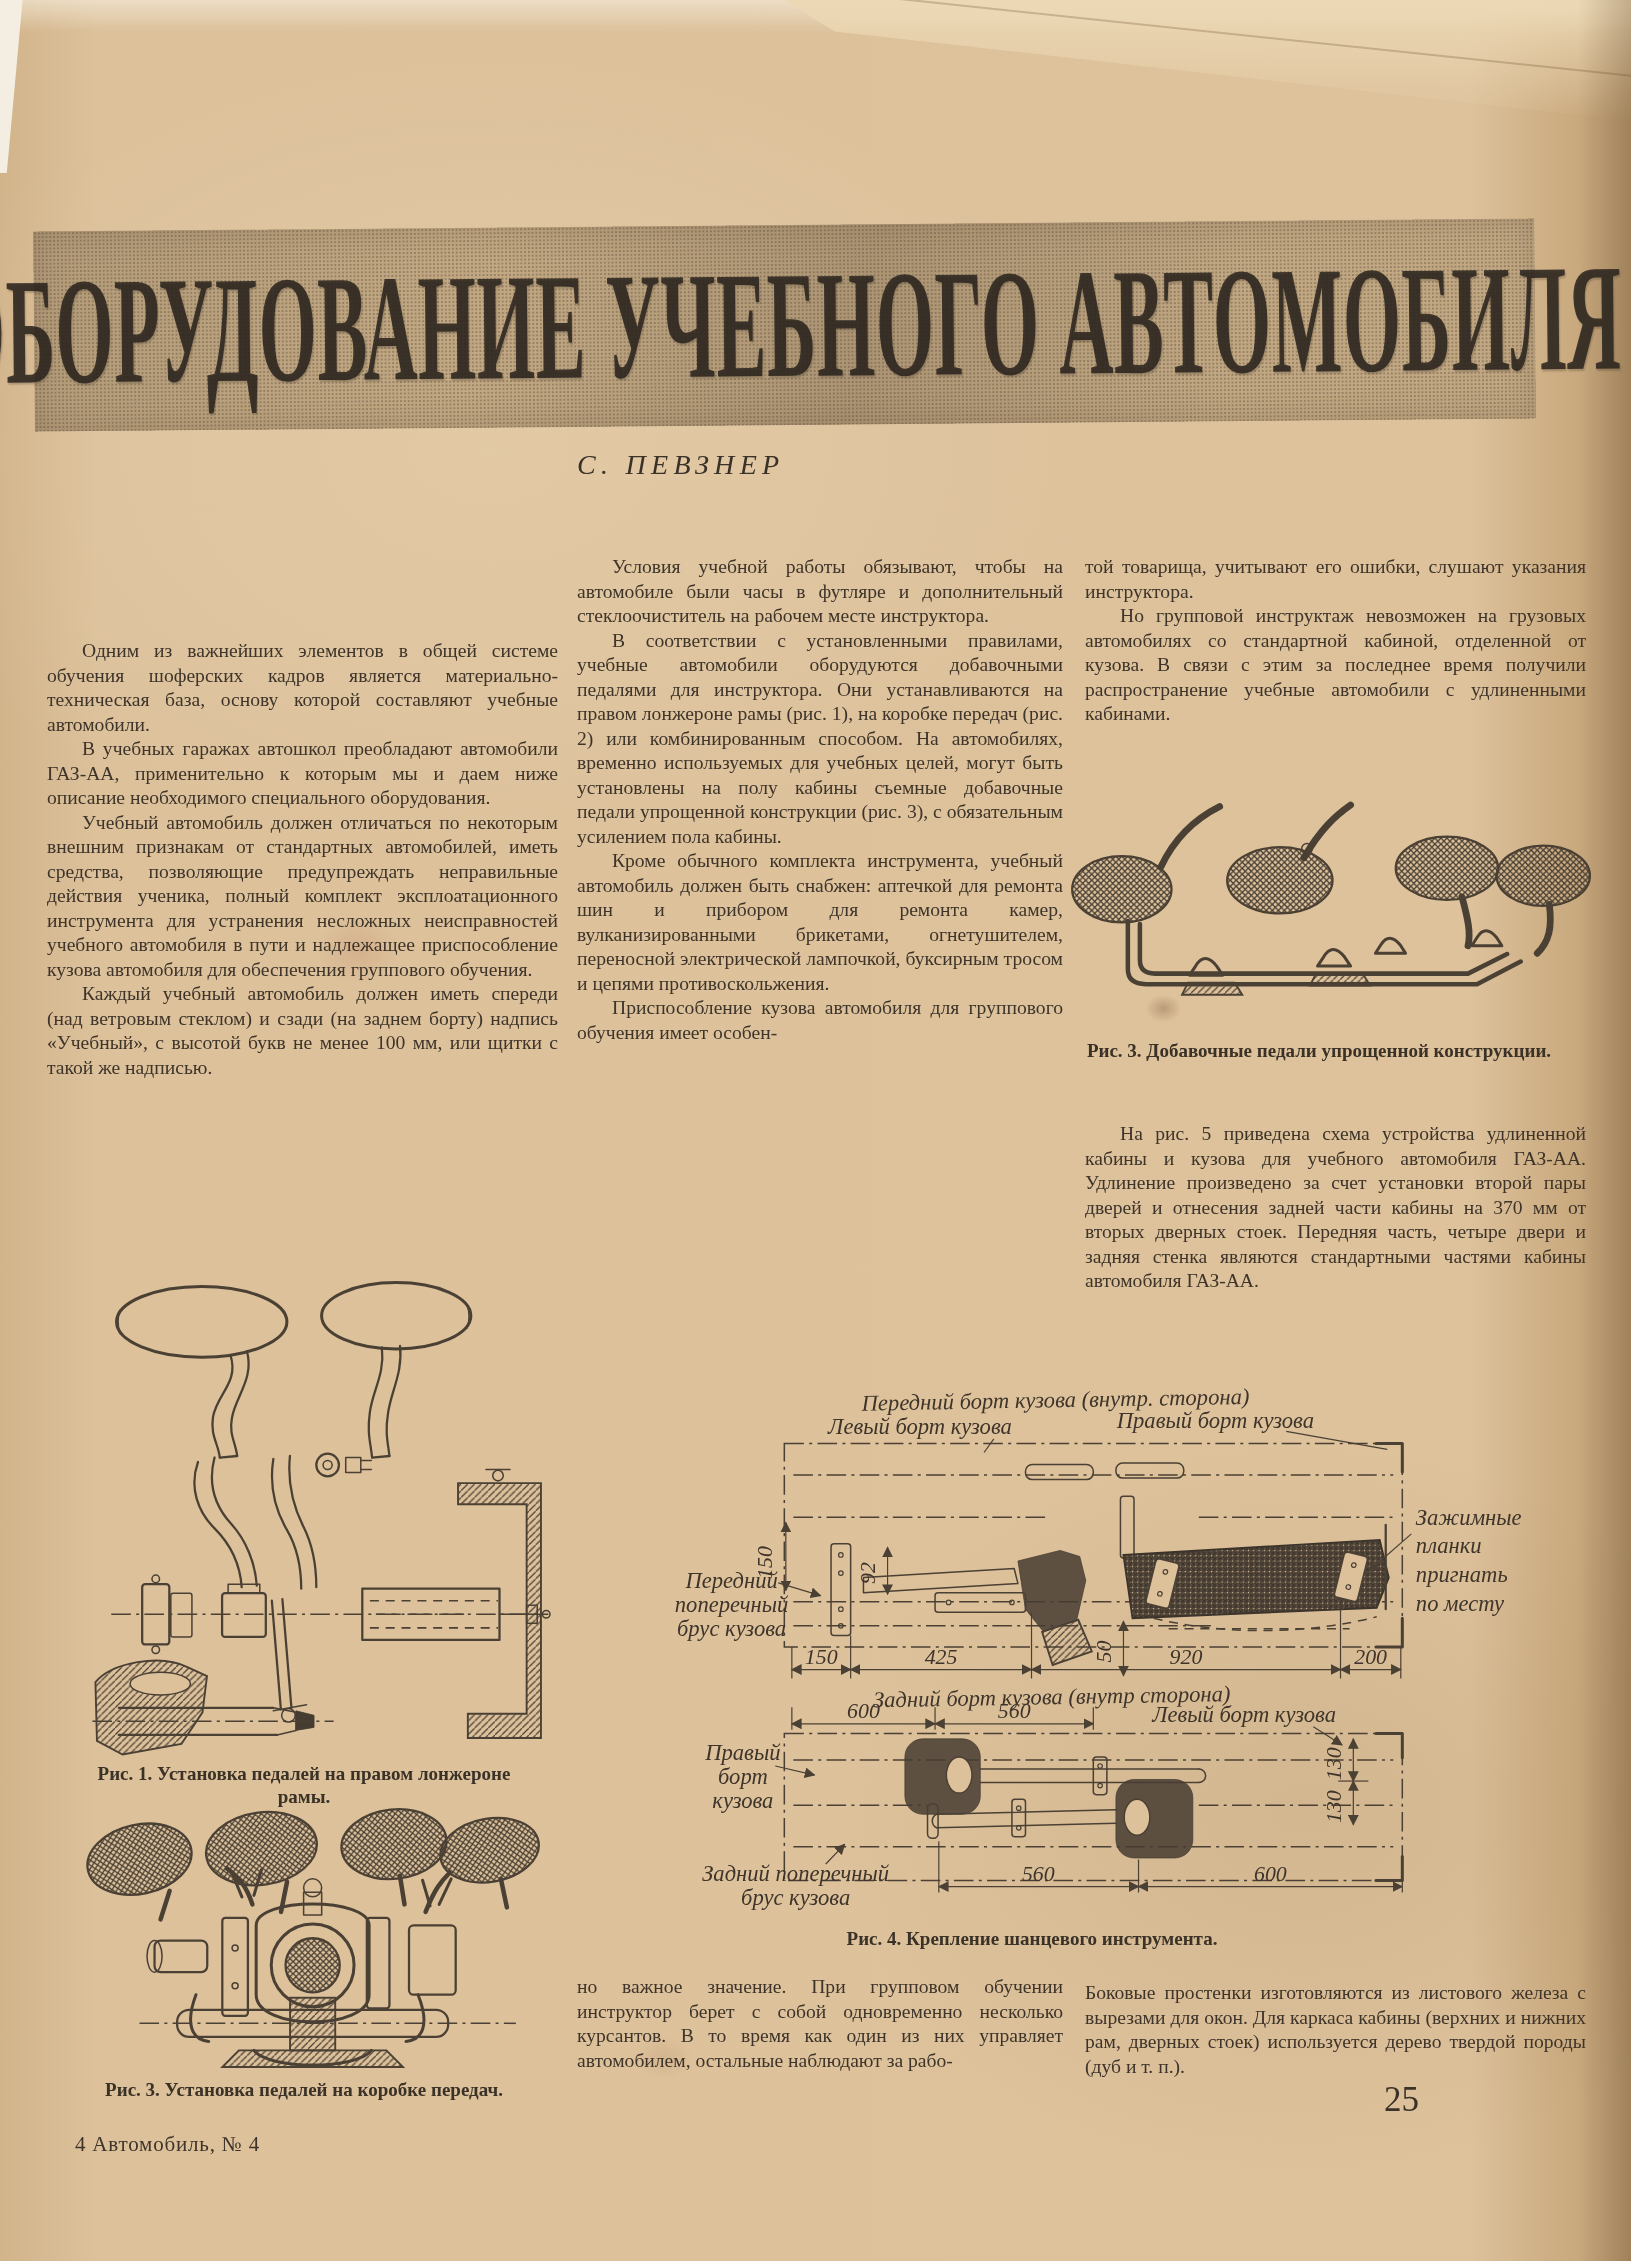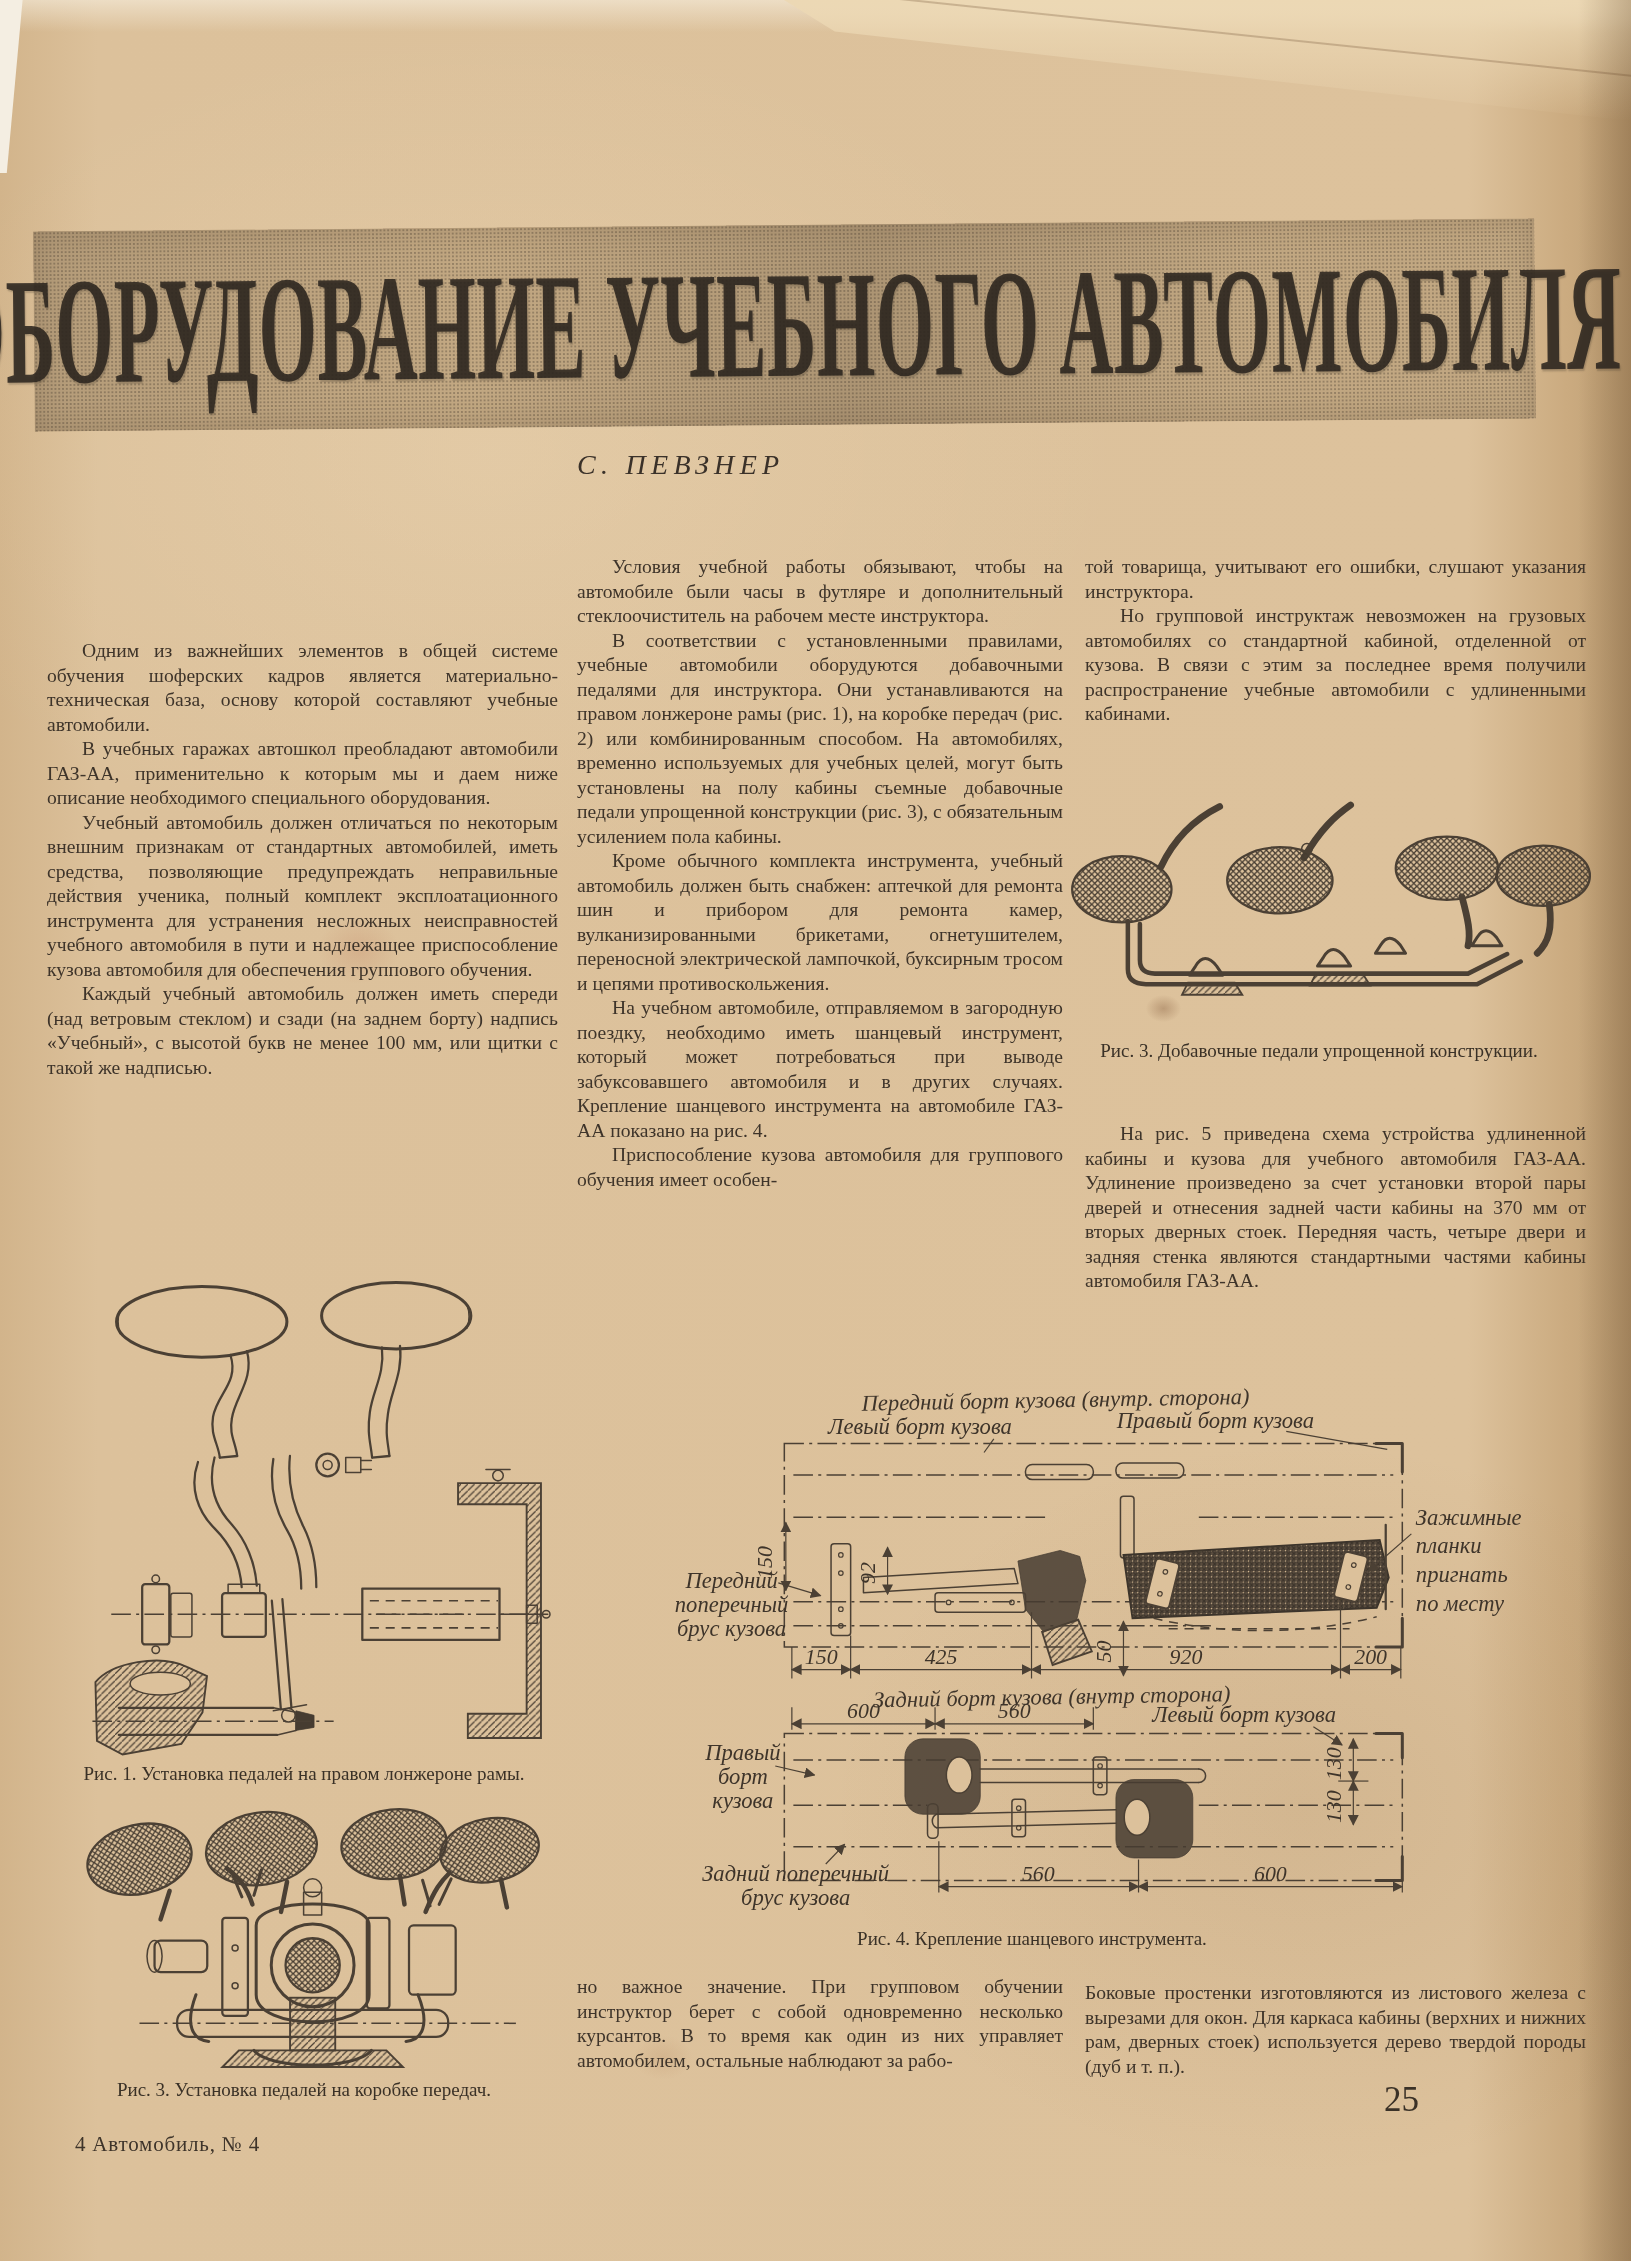--- a/index.html
+++ b/index.html
@@ -40,21 +40,21 @@
     white-space:nowrap; font-weight:700; font-size:107px; color:rgba(44,38,31,.88);
     transform:scale(0.70,1.42); letter-spacing:0.8px;
     text-shadow:1.5px 1.5px 1.5px rgba(60,50,40,.25);
   }
   .author{left:577px;top:449px;width:486px;text-align:left;font-style:italic;font-size:28px;letter-spacing:5.3px;color:#3a3129;}
 
   
   .txtcol{font-size:19.6px;line-height:24.5px;color:#3e342a;text-align:justify;}
   .txtcol p{margin:0;text-indent:35px;}
   .txtcol p.noind{text-indent:0;}
-  .cap{font-weight:400;font-size:19px;line-height:23.4px;color:#3a3127;text-align:center;}
+  .cap{font-weight:700;font-size:19px;line-height:23.4px;color:#3a3127;text-align:center;}
   .footerline{font-size:21px;color:#3e342a;letter-spacing:0.8px;}
   .pagenum{font-size:35px;color:#3a3127;}
 
   
   svg{overflow:visible;}
   .ln{fill:none;stroke:#4b4034;stroke-width:3;stroke-linecap:round;stroke-linejoin:round;}
   .ln2{stroke-width:2;} .ln4{stroke-width:4;} .ln6{stroke-width:6;} .ln9{stroke-width:9;}
   .dashdot{fill:none;stroke:#4b4034;stroke-width:2;stroke-dasharray:26 7 4 7;}
   .dash{fill:none;stroke:#4b4034;stroke-width:2;stroke-dasharray:12 9;}
   .thin{fill:none;stroke:#4b4034;stroke-width:1.6;}
@@ -187,21 +187,20 @@
     <rect class="fillh" x="300" y="256" width="60" height="70"></rect>
     <path class="fillh" d="M232,326 h196 l22,22 h-240 Z"></path>
     <path class="ln ln4" d="M252,326 C272,352 388,352 408,326"></path>
   </svg>
   <div class="abs cap" style="left:72px;top:2078px;width:464px;">Рис. 3. Установка педалей на коробке передач.</div>
 
   <div class="abs txtcol" style="left:577px;top:555px;width:486px;">
     <p>Условия учебной работы обязывают, чтобы на автомобиле были часы в футляре и дополнительный стеклоочиститель на рабочем месте инструктора.</p>
     <p>В соответствии с установленными правилами, учебные автомобили оборудуются добавочными педалями для инструктора. Они устанавливаются на правом лонжероне рамы (рис. 1), на коробке передач (рис. 2) или комбинированным способом. На автомобилях, временно используемых для учебных целей, могут быть установлены на полу кабины съемные добавочные педали упрощенной конструкции (рис. 3), с обязательным усилением пола кабины.</p>
     <p>Кроме обычного комплекта инструмента, учебный автомобиль должен быть снабжен: аптечкой для ремонта шин и прибором для ремонта камер, вулканизированными брикетами, огнетушителем, переносной электрической лампочкой, буксирным тросом и цепями противоскольжения.</p>
-    <p>На учебном автомобиле, отправляемом в загородную поездку, необходимо иметь шанцевый инструмент, который может потребоваться при выводе забуксовавшего автомобиля и в других случаях. Крепление шанцевого инструмента на автомобиле ГАЗ-АА показано на рис. 4.</p>
     <p>Приспособление кузова автомобиля для группового обучения имеет особен-</p>
   </div>
   <div class="abs txtcol" style="left:577px;top:1975px;width:486px;">
     <p class="noind">но важное значение. При групповом обучении инструктор берет с собой одновременно несколько курсантов. В то время как один из них управляет автомобилем, остальные наблюдают за рабо-</p>
   </div>
 
   <div class="abs txtcol" style="left:1085px;top:555px;width:501px;">
     <p class="noind">той товарища, учитывают его ошибки, слушают указания инструктора.</p>
     <p>Но групповой инструктаж невозможен на грузовых автомобилях со стандартной кабиной, отделенной от кузова. В связи с этим за последнее время получили распространение учебные автомобили с удлиненными кабинами.</p>
   </div>

